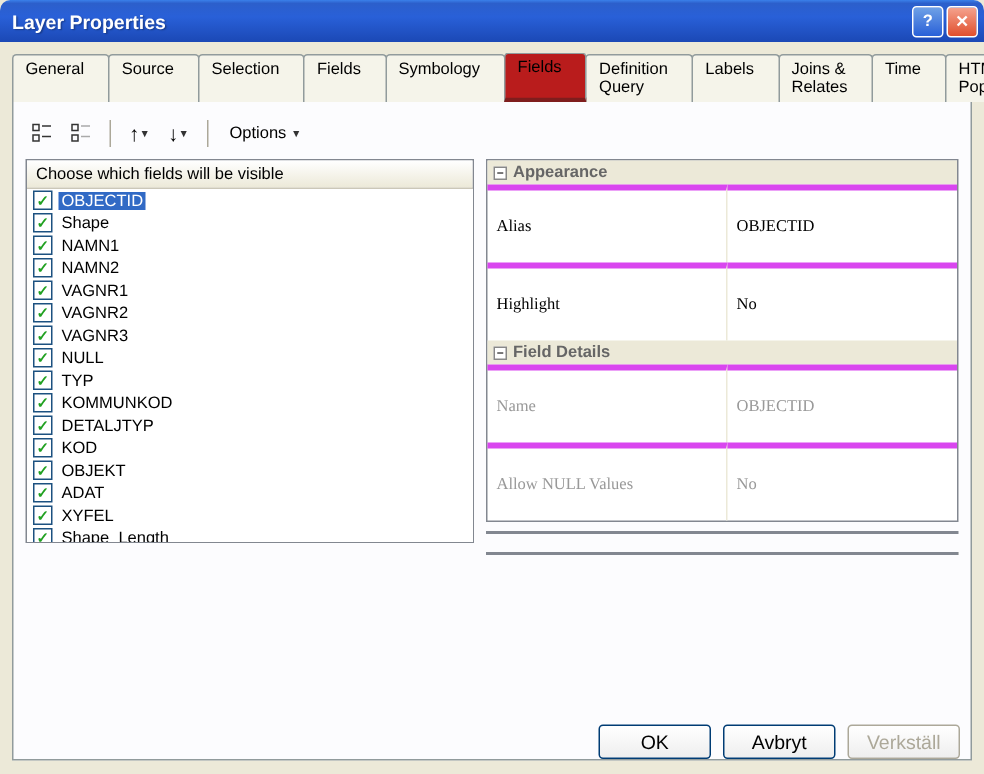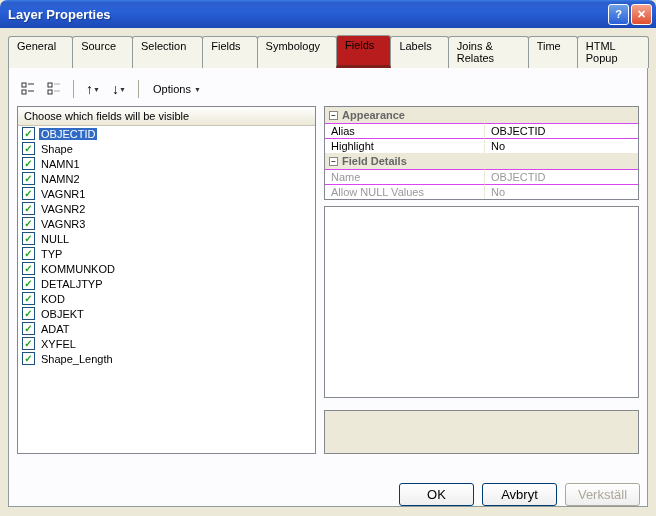--- a/index.html
+++ b/index.html
@@ -16,35 +16,35 @@
 .tab { border: 1px solid #919b9c; border-bottom: none; padding: 3px 16px 4px 8px; background: #f5f4ea; border-radius: 3px 3px 0 0; cursor: pointer; margin-right: -1px; position: relative; }
 .tab.active { background: #b91c1c; z-index: 2; padding-bottom: 5px; top:-1px; border-bottom: 3px solid #7f1d1d; margin-bottom: -1px;}
 .tab-panel { margin: 0 8px 8px 8px; border: 1px solid #919b9c; background: #fcfcfe; position: relative; top: -1px; height: 440px; padding: 8px; }
 
 .toolbar { display: flex; align-items: center; gap: 4px; padding: 2px 0 6px 0; }
 .tb-btn { width: 22px; height: 22px; display: flex; align-items: center; justify-content: center; cursor: pointer; border: 1px solid transparent; }
 .tb-sep { width: 1px; height: 18px; background: #aca899; margin: 0 4px; }
 .tb-options { display: flex; align-items: center; gap: 3px; padding: 2px 6px; cursor: pointer; }
 .dd { font-size: 7px; color: #333;}
 
-.cols { display: flex; gap: 8px; height: 348px; }
+.cols { display: flex; gap: 8px; height: 256px; }
 .left-col { flex: 1; border: 1px solid #828790; display: flex; flex-direction: column; }
 .right-col { width: 315px; display: flex; flex-direction: column; gap: 6px; }
 
 .col-header { background: linear-gradient(to bottom, #fff, #ece9d8); border-bottom: 1px solid #cbc7b8; padding: 3px 6px; }
 .field-list { flex: 1; overflow: auto; background: #fff; }
 .field-item { display: flex; align-items: center; gap: 4px; padding: 1px 4px; cursor: pointer; }
 .field-item.selected .label { background: #316ac5; color: #fff; }
 .field-item .label { padding: 0 2px; }
 
 .prop-grid { border: 1px solid #828790; background: #fff; }
 .cat-row { background: #ece9d8; display: flex; align-items: center; gap: 4px; padding: 2px 4px; font-weight: bold; color: #666; }
 .cat-toggle { width: 9px; height: 9px; border: 1px solid #888; background: #fff; font-size: 8px; line-height: 7px; text-align: center; color: #333; cursor: pointer; }
 .prop-row { display: flex; }
-.prop-row > div { padding: 1px 6px; border-top: 1px solid #d946ef;}
+.prop-row > div { padding: 18px 6px; border-top: 4px solid #d946ef; font-family: Liberation Serif, serif;}
 .prop-name { width: 160px; border-right: 1px solid #ece9d8; }
 .prop-val { flex: 1; }
 .prop-row.disabled { color: #999; }
 .right-fill { flex: 1; border: 1px solid #828790; background: #fff; }
 .desc-box { height: 44px; border: 1px solid #828790; background: #ece9d8; margin-top: 6px;}
 
 .dlg-buttons { position: absolute; right: 16px; bottom: 10px; display: flex; gap: 8px; }
 .dlg-btn { min-width: 75px; height: 23px; border: 1px solid #003c74; background: linear-gradient(to bottom, #fff, #eee); border-radius: 3px; cursor: pointer; font-size: 13px;}
 .dlg-btn.disabled { color: #aca899; border-color: #aca899; cursor: default;}
 .chk { width: 13px; height: 13px; border: 1px solid #1c5180; background: #fff; display: inline-flex; align-items: center; justify-content: center; font-size: 10px; color: #21a121; font-weight: bold;}
@@ -64,20 +64,21 @@
   </div>
 </div>
 
 <div class="tab-row">
   <div class="tab">General</div>
   <div class="tab">Source</div>
   <div class="tab">Selection</div>
   <div class="tab">Fields</div>
   <div class="tab">Symbology</div>
   <div class="tab active">Fields</div>
+  <div class="tab">Definition Query</div>
   <div class="tab">Labels</div>
   <div class="tab">Joins &amp; Relates</div>
   <div class="tab">Time</div>
   <div class="tab">HTML Popup</div>
 </div>
 
 <div class="tab-panel">
   <div class="toolbar">
     <div class="tb-btn">
         <svg width="14" height="14">

